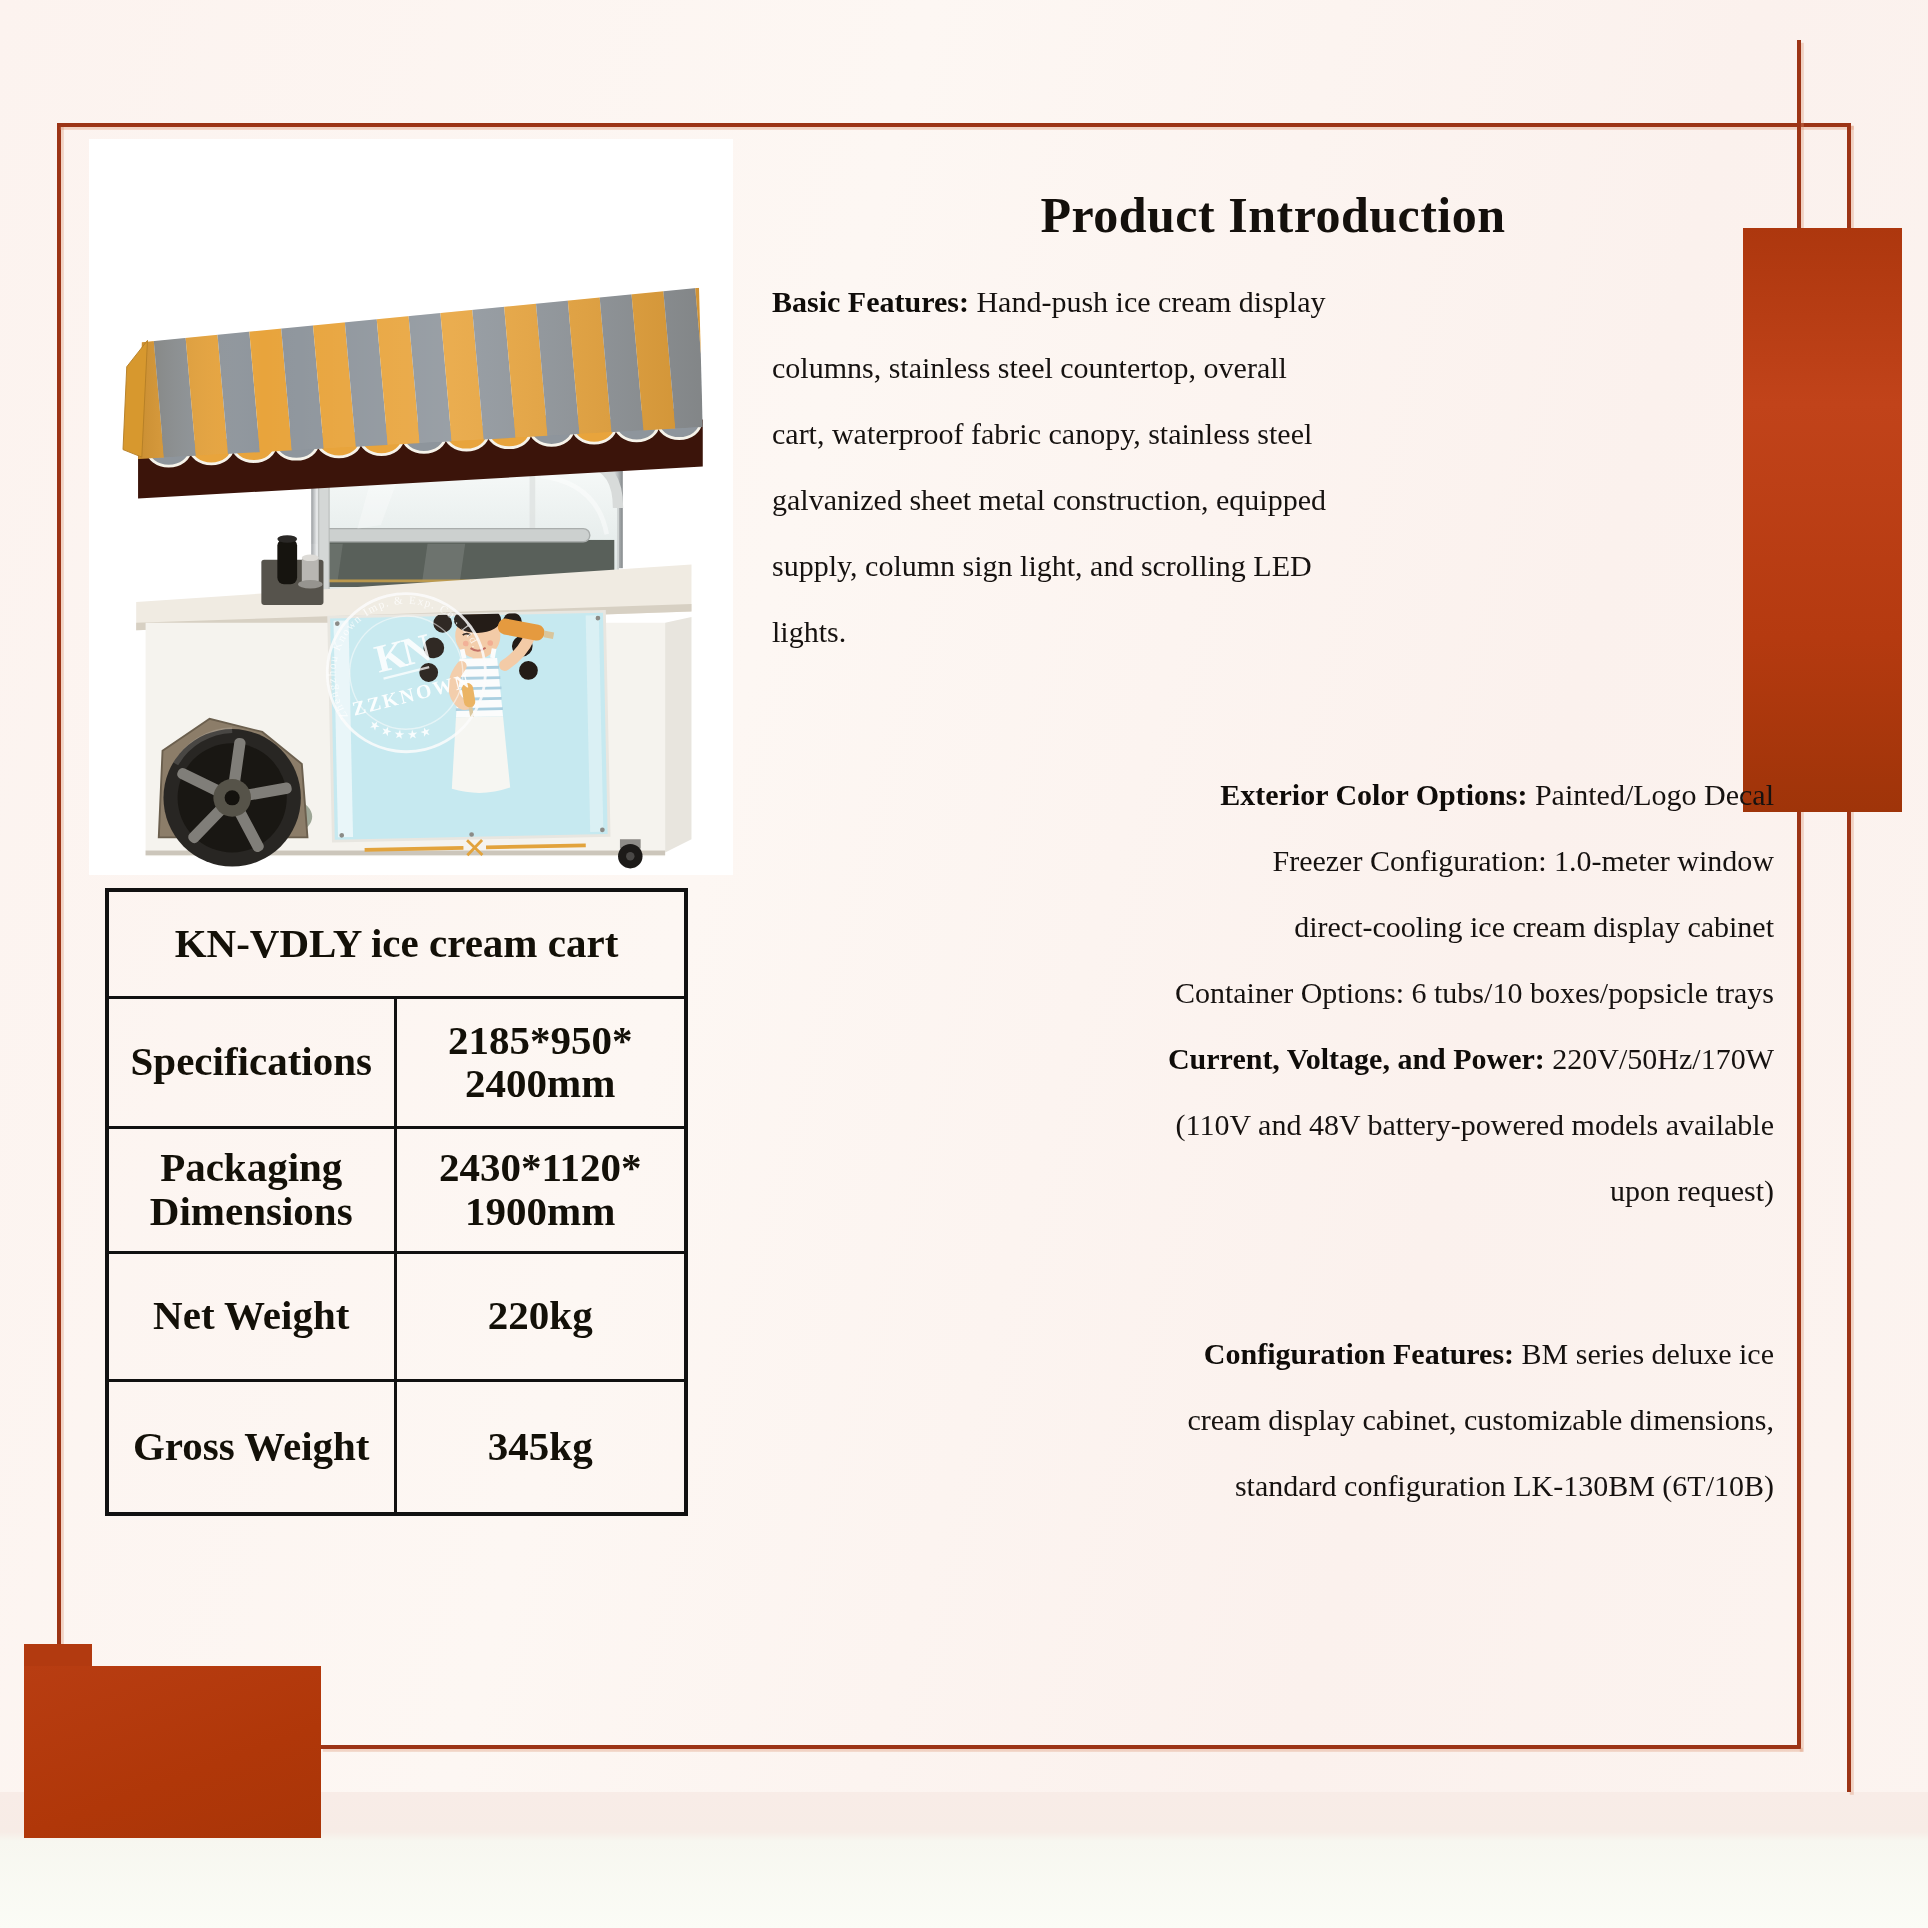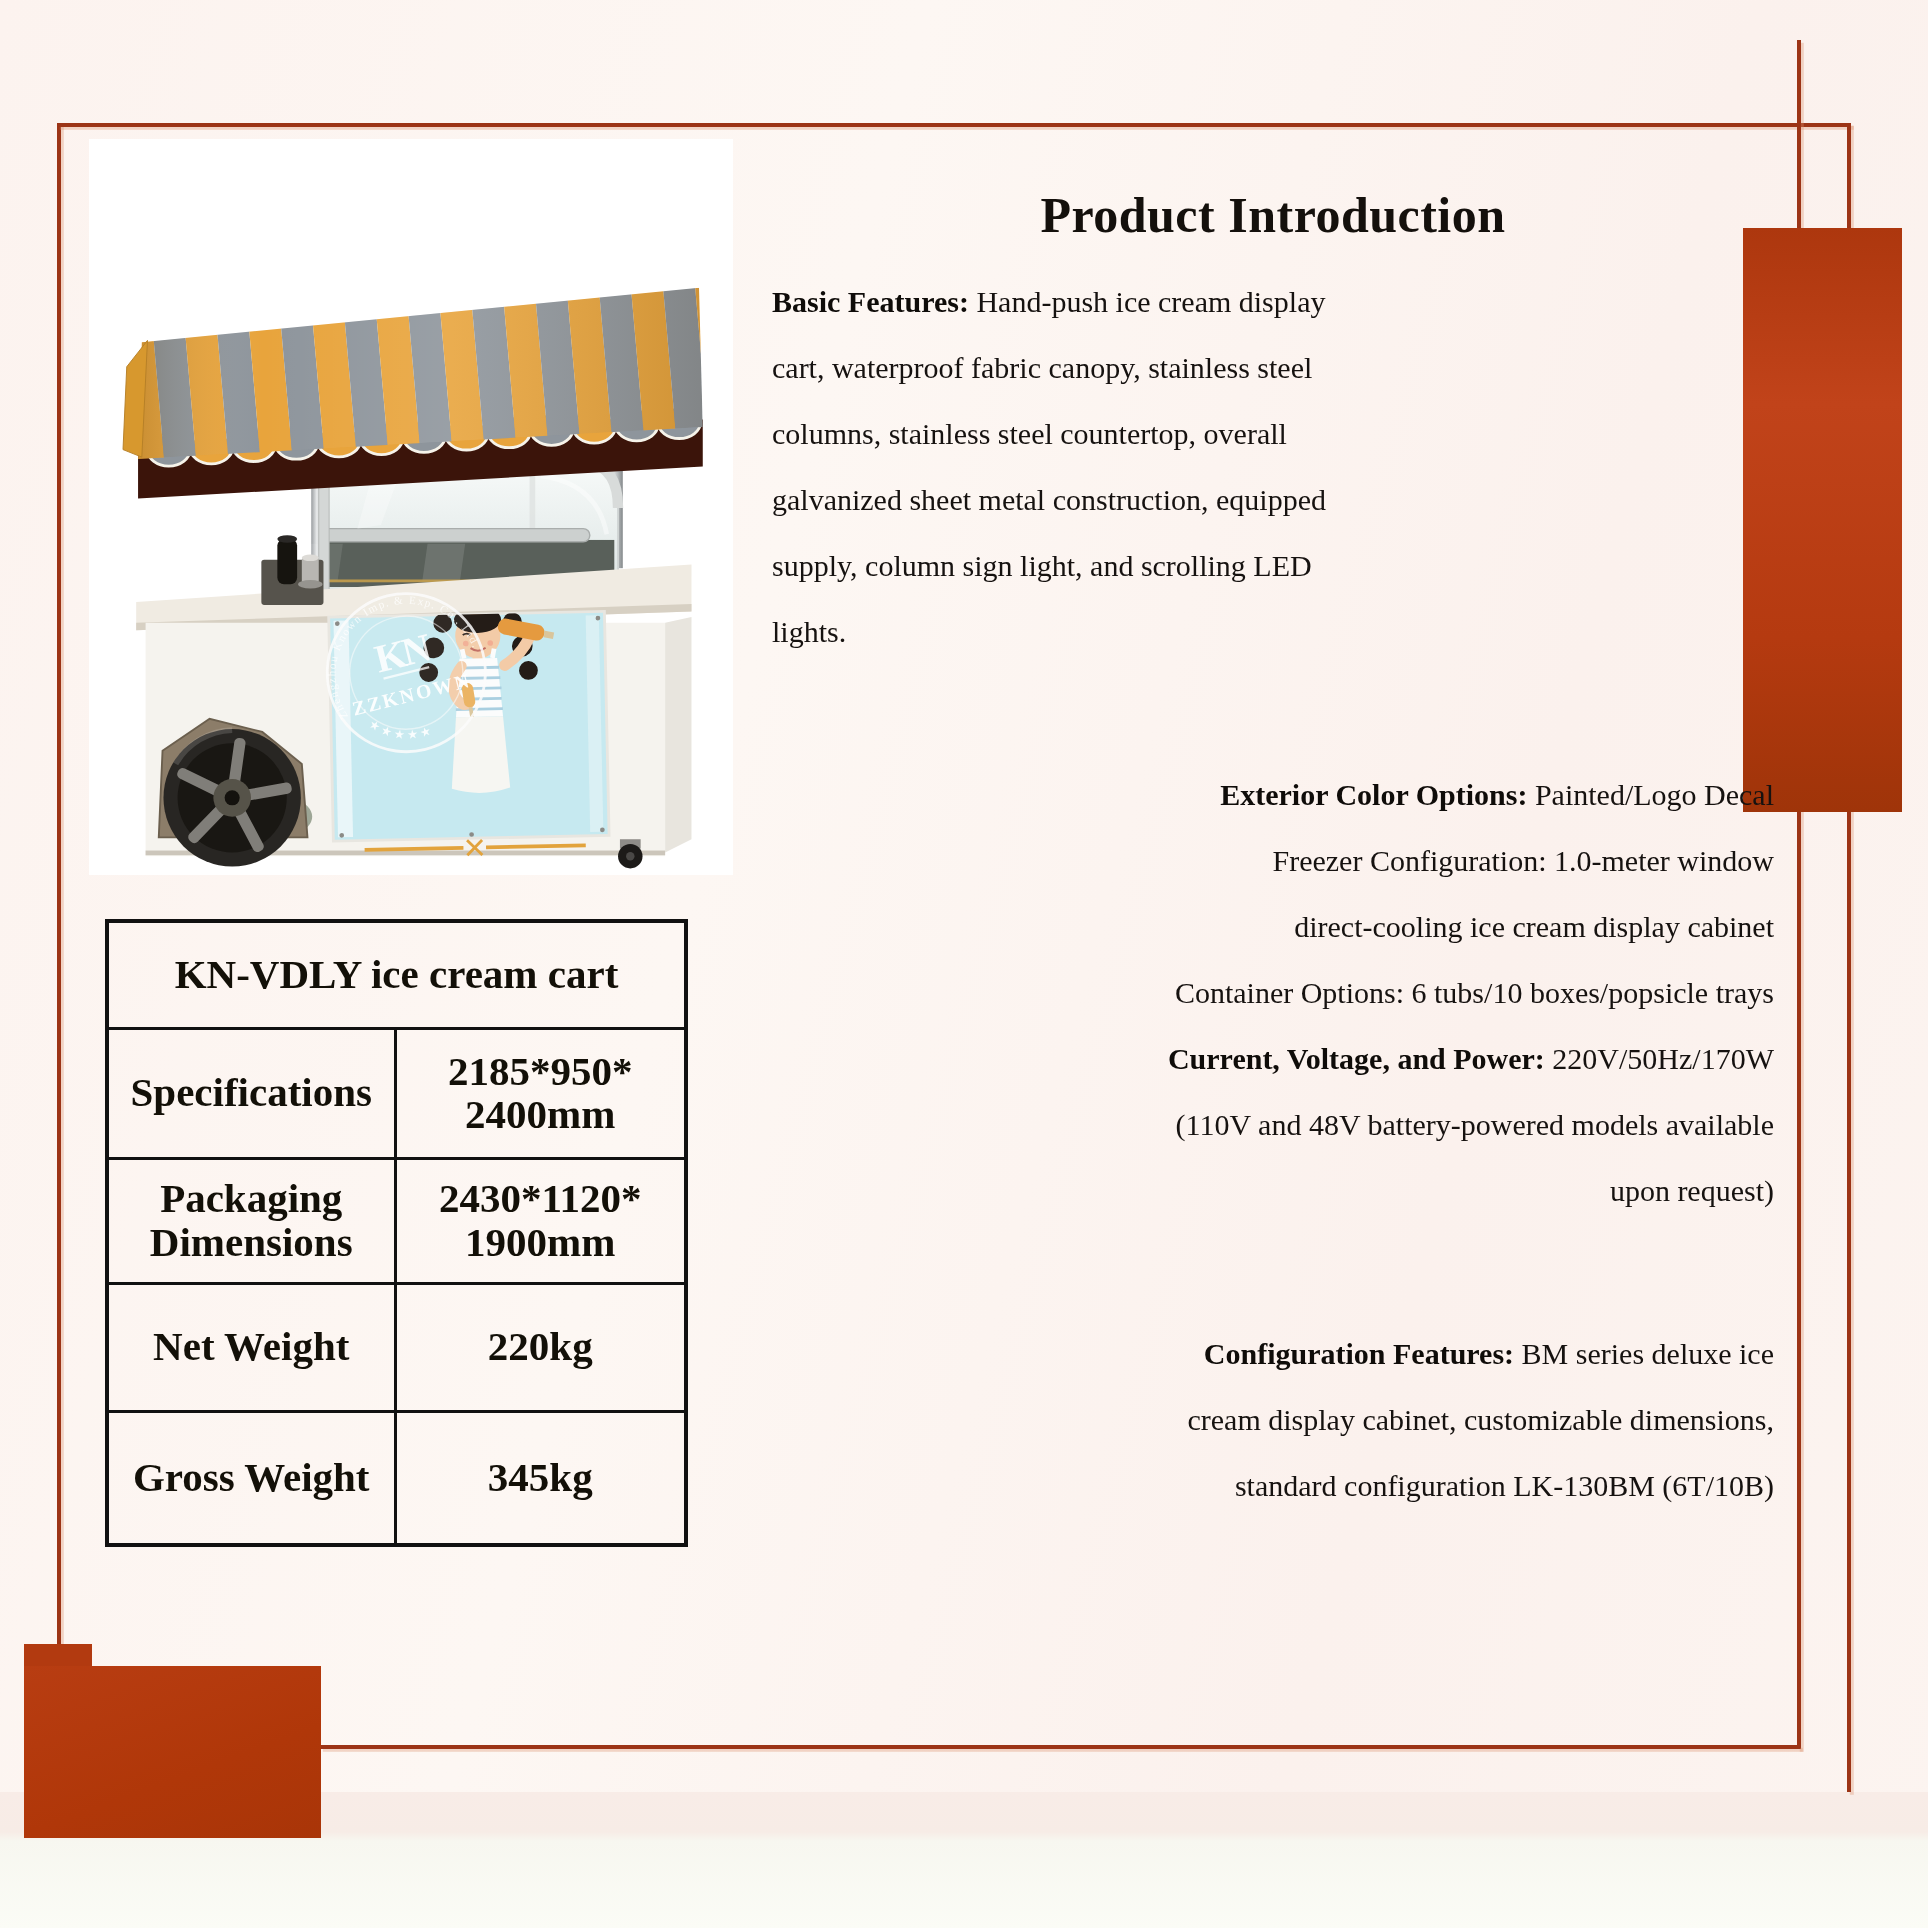--- a/index.html
+++ b/index.html
@@ -21,21 +21,21 @@
   .accent{position:absolute;background:#b43a10;}
   .accent-right{left:1743px;top:228px;width:159px;height:584px;
     background:linear-gradient(180deg,#ad370e 0%,#c1431a 30%,#b53a10 70%,#9f3409 100%);}
   .accent-bl-small{left:23.5px;top:1644px;width:68px;height:22.6px;background:#b23a10;}
   .accent-bl-big{left:23.5px;top:1666px;width:297px;height:172px;
     background:linear-gradient(160deg,#b83d12 0%,#b03709 60%,#a93508 100%);}
   .photo{position:absolute;left:89px;top:139px;width:644px;height:736px;background:#ffffff;}
   .photo svg{display:block;}
 
   table.spec{
-    position:absolute;left:105px;top:919px;width:579px;height:624px;
+    position:absolute;left:105px;top:888px;width:579px;height:624px;
     border-collapse:collapse;table-layout:fixed;
   }
   table.spec,table.spec td{border:3.8px solid #111;}
   table.spec{border-width:4.7px;}
   table.spec td{
     text-align:center;vertical-align:middle;font-weight:bold;
     font-size:41px;line-height:1.06;padding:1.9px;color:#131008;
   }
   tr.h-row{height:107px;} tr.r-0{height:130px;} tr.r-1{height:125px;}
   tr.r-2{height:128px;} tr.r-3{height:134px;margin-top:13px;}
@@ -312,22 +312,22 @@
           <td>345kg</td>
         </tr>
       </tbody>
   </table>
 
   <div class="intro">
     <h1>Product Introduction</h1>
     <div id="paras">
         <div class="para">
           <div class="line"><b>Basic Features:</b><span> Hand-push ice cream display</span></div>
+          <div class="line"><span>columns, stainless steel countertop, overall</span></div>
           <div class="line"><span>cart, waterproof fabric canopy, stainless steel</span></div>
-          <div class="line"><span>columns, stainless steel countertop, overall</span></div>
           <div class="line"><span>galvanized sheet metal construction, equipped</span></div>
           <div class="line"><span>supply, column sign light, and scrolling LED</span></div>
           <div class="line"><span>lights.</span></div>
         </div>
         <div class="para">
           <div class="line"><b>Exterior Color Options:</b><span> Painted/Logo Decal</span></div>
           <div class="line"><span>Freezer Configuration: 1.0-meter window</span></div>
           <div class="line"><span>direct-cooling ice cream display cabinet</span></div>
           <div class="line"><span>Container Options: 6 tubs/10 boxes/popsicle trays</span></div>
           <div class="line"><b>Current, Voltage, and Power:</b><span> 220V/50Hz/170W</span></div>

